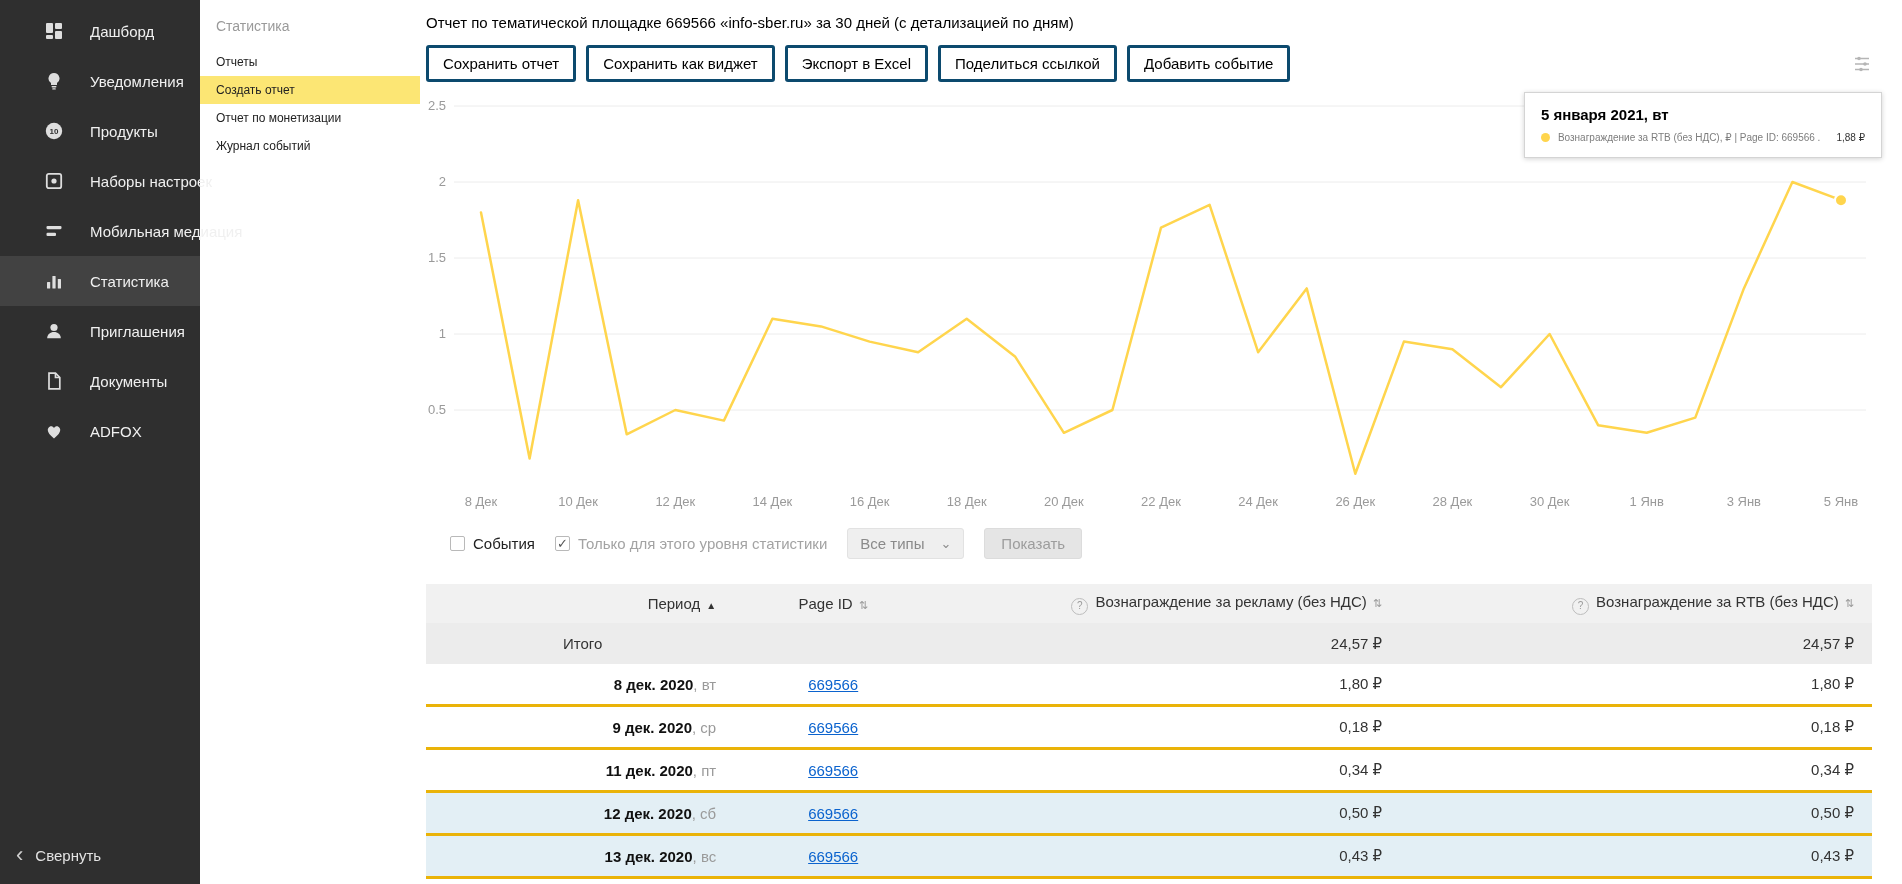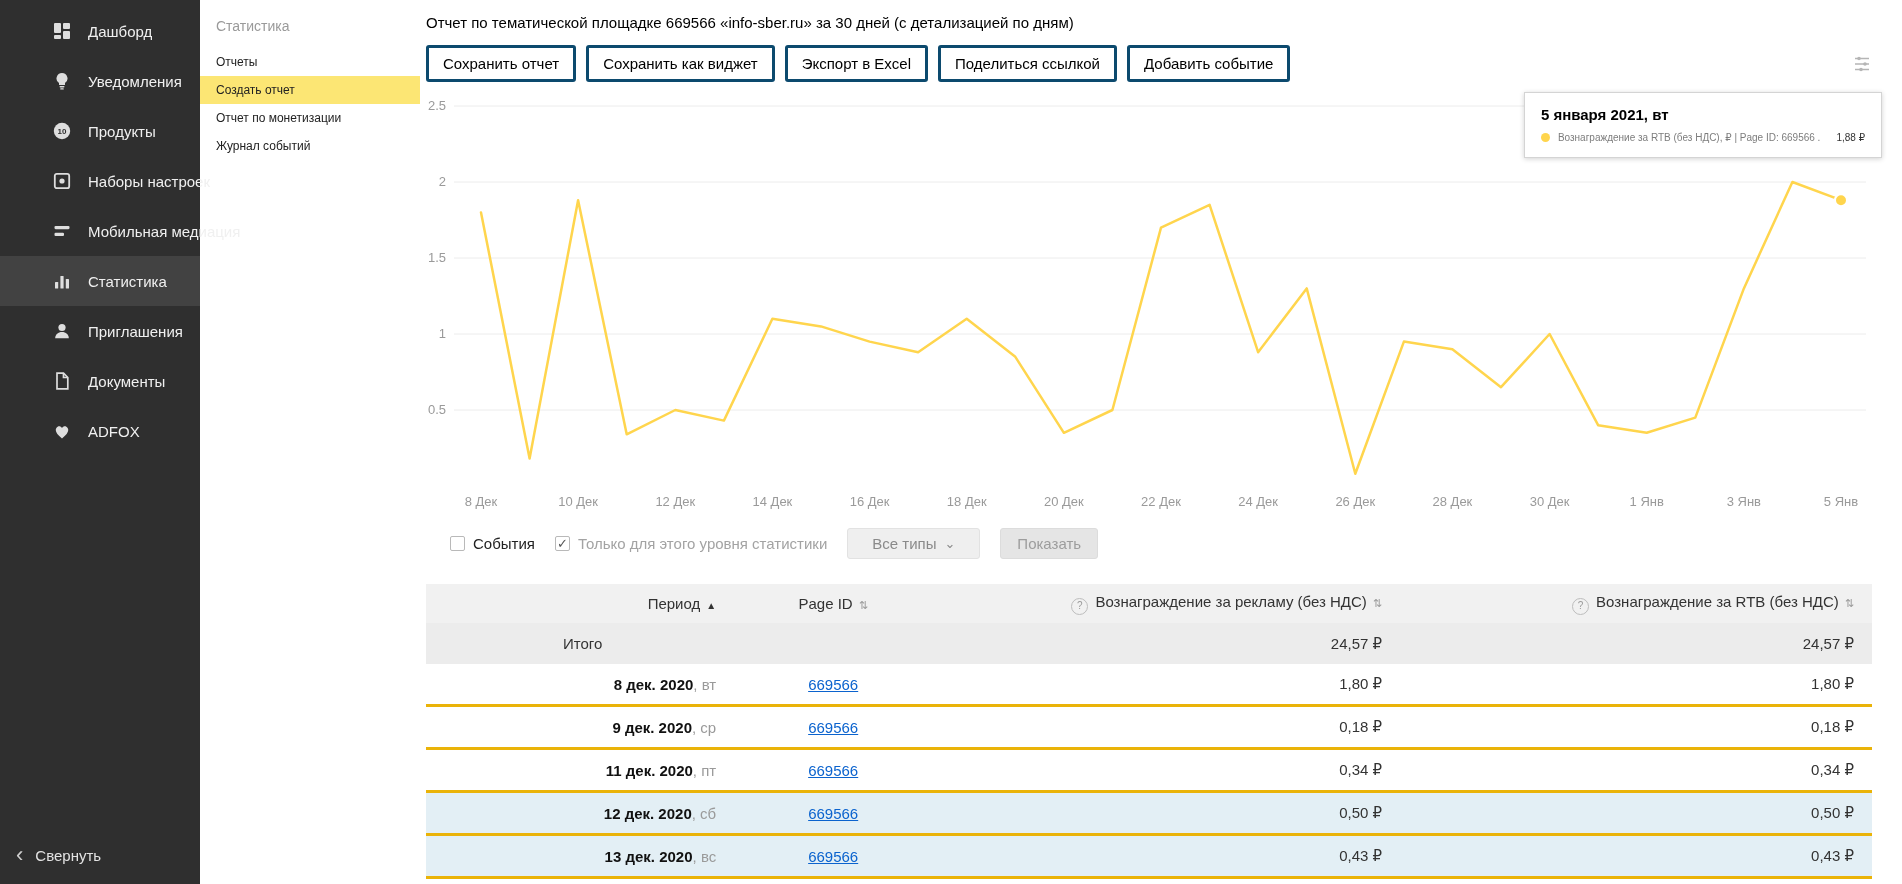--- a/index.html
+++ b/index.html
@@ -2,21 +2,21 @@
 <html><head>
 <meta charset="utf-8">
 <style>
   html,body{margin:0;padding:0;background:#fff;}
   body{font-family:"Liberation Sans","DejaVu Sans",sans-serif;color:#222;overflow:hidden;}
   .app{display:flex;width:1902px;height:884px;background:#fff;}
 
   
   .sidebar{width:200px;background:#2f2f2f;color:#f0f0f0;position:relative;flex-shrink:0;}
   .sidebar-items{padding-top:6px;}
-  .sidebar-item{height:50px;display:flex;align-items:center;gap:16px;padding:0 16px;font-size:15px;cursor:pointer;}
+  .sidebar-item{height:50px;display:flex;align-items:center;gap:26px;padding:0 8px;font-size:15px;cursor:pointer;}
   .sidebar-item.active{background:#424242;}
   .s-icon{width:20px;height:20px;display:inline-flex;align-items:center;justify-content:center;opacity:.92;margin-left:36px;}
   .s-label{white-space:nowrap;}
   .sidebar-collapse{position:absolute;bottom:8px;left:0;width:100%;height:42px;display:flex;align-items:center;gap:12px;padding:0 16px;box-sizing:border-box;color:#e3e3e3;font-size:15px;cursor:pointer;}
   .chev{font-size:22px;line-height:1;color:#cfcfcf;}
 
   
   .submenu{width:220px;background:#fff;padding-top:18px;flex-shrink:0;}
   .submenu-title{color:#9a9a9a;font-size:14px;padding:0 16px;margin-bottom:14px;}
   .submenu-item{font-size:12px;color:#222;padding:7px 16px;cursor:pointer;white-space:nowrap;}
@@ -39,21 +39,21 @@
   .tooltip-row{display:flex;align-items:center;gap:8px;font-size:10px;color:#7d7d7d;white-space:nowrap;}
   .dot{width:9px;height:9px;border-radius:50%;background:#ffd54d;flex-shrink:0;}
   .tooltip-value{color:#333;margin-left:8px;}
 
   
   .controls{display:flex;align-items:center;gap:20px;margin:10px 0 26px 24px;height:30px;}
   .cb-label{display:flex;align-items:center;gap:8px;font-size:15px;color:#222;cursor:pointer;}
   .cb-label.muted{color:#a3a3a3;}
   .cb{width:15px;height:15px;border:1px solid #b9b9b9;border-radius:2px;background:#fff;display:inline-flex;align-items:center;justify-content:center;font-size:13px;color:#555;box-sizing:border-box;}
   .cb.checked::after{content:"\2713";}
-  .select-btn{font-family:inherit;display:inline-flex;align-items:center;gap:8px;background:#efefef;border:1px solid #e2e2e2;border-radius:3px;color:#8a8a8a;font-size:15px;padding:6px 24px;cursor:pointer;}
+  .select-btn{font-family:inherit;display:inline-flex;align-items:center;gap:16px;background:#efefef;border:1px solid #e2e2e2;border-radius:3px;color:#8a8a8a;font-size:15px;padding:6px 12px;cursor:pointer;}
   .caret{font-size:13px;line-height:1;}
   .caret::after{content:"\2304";}
   .show-btn{font-family:inherit;background:#e5e5e5;border:1px solid #dcdcdc;border-radius:3px;color:#9d9d9d;font-size:15px;padding:6px 16px;cursor:pointer;}
 
   
   table{width:100%;border-collapse:collapse;font-size:15px;table-layout:fixed;}
   th{font-weight:400;color:#333;background:#f1f1f1;height:37px;}
   .col-period{width:20%;text-align:right;padding-right:22px;}
   .col-pageid{width:13%;text-align:center;}
   .col-ad,.col-rtb{text-align:right;padding-right:18px;}

